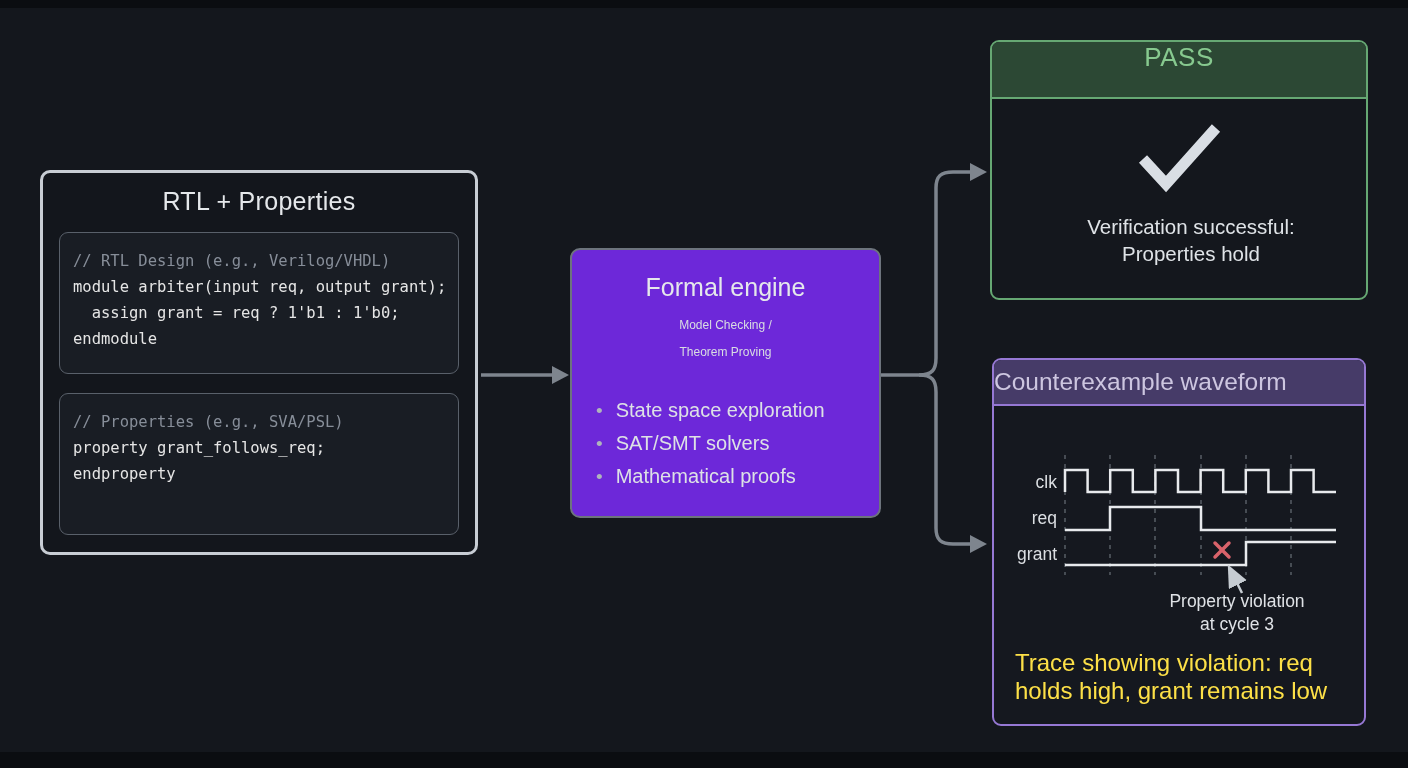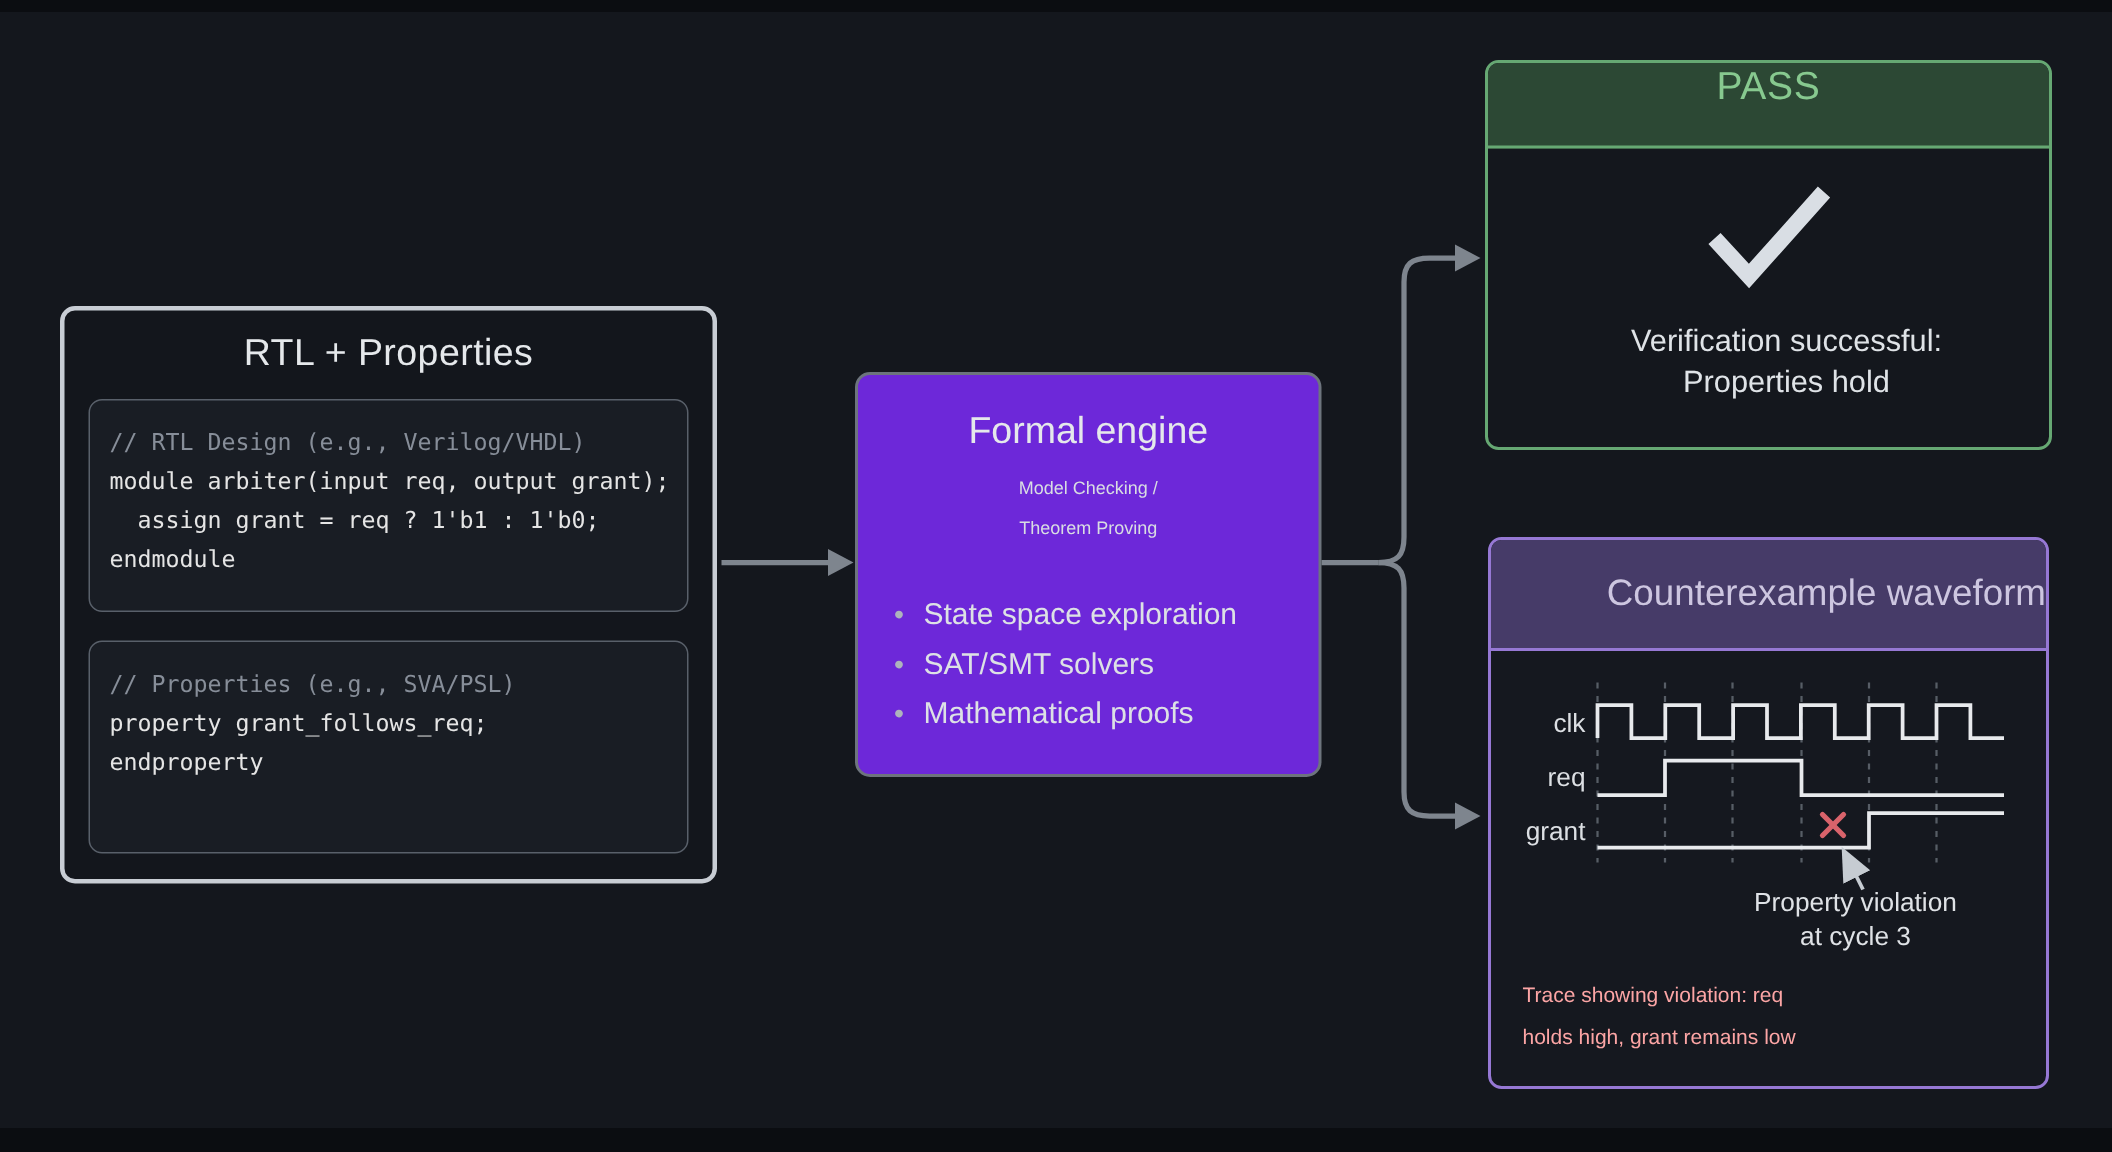--- a/index.html
+++ b/index.html
@@ -16,21 +16,20 @@
   #letterbox-bottom { bottom: 0; height: 16px; }
 
   svg.overlay { position: absolute; left: 0; top: 0; }
 
   
   .rtl-box {
     position: absolute; left: 40px; top: 170px;
     width: 438px; height: 385px;
     border: 3px solid #c8cdd4; border-radius: 10px;
     background: #13161c;
-    margin-top: 34px;
   }
   .rtl-box .box-title {
     margin-top: 14px; text-align: center;
     font-size: 25px; color: #e5e8eb; letter-spacing: 0.3px;
   }
   .code-block {
     position: absolute; left: 16px; right: 16px;
     border: 1.5px solid #59606a; border-radius: 9px;
     background: #191d24;
     padding: 15px 13px;
@@ -86,33 +85,33 @@
   }
 
   
   .cex-box {
     position: absolute; left: 992px; top: 358px;
     width: 374px; height: 368px;
     border: 2.5px solid #9678d4; border-radius: 9px;
     background: #15181f; overflow: hidden;
   }
   .cex-header {
-    height: 74px; background: #463b68;
+    height: 46px; background: #463b68;
     border-bottom: 2px solid #9678d4;
-    display: flex; align-items: center; justify-content: flex-end;
+    display: flex; align-items: center; justify-content: flex-start;
     font-size: 24.5px; color: #cdc6e0;
   }
   .wave-svg { position: absolute; left: 0; top: 61px; }
   .violation-label {
     position: absolute; left: 123px; top: 230px; width: 240px;
     text-align: center; font-size: 17.5px; line-height: 23px; color: #dfe2e6;
   }
   .cex-caption {
     position: absolute; left: 21px; top: 289px;
-    font-size: 14px; line-height: 28px; color: #fca5a5;
+    font-size: 24px; line-height: 28px; color: #fde047;
   }
 </style>
 </head>
 <body>
 
 <div id="stage">
 
   <div id="letterbox-top" class="letterbox"></div>
   <div id="letterbox-bottom" class="letterbox"></div>
 

